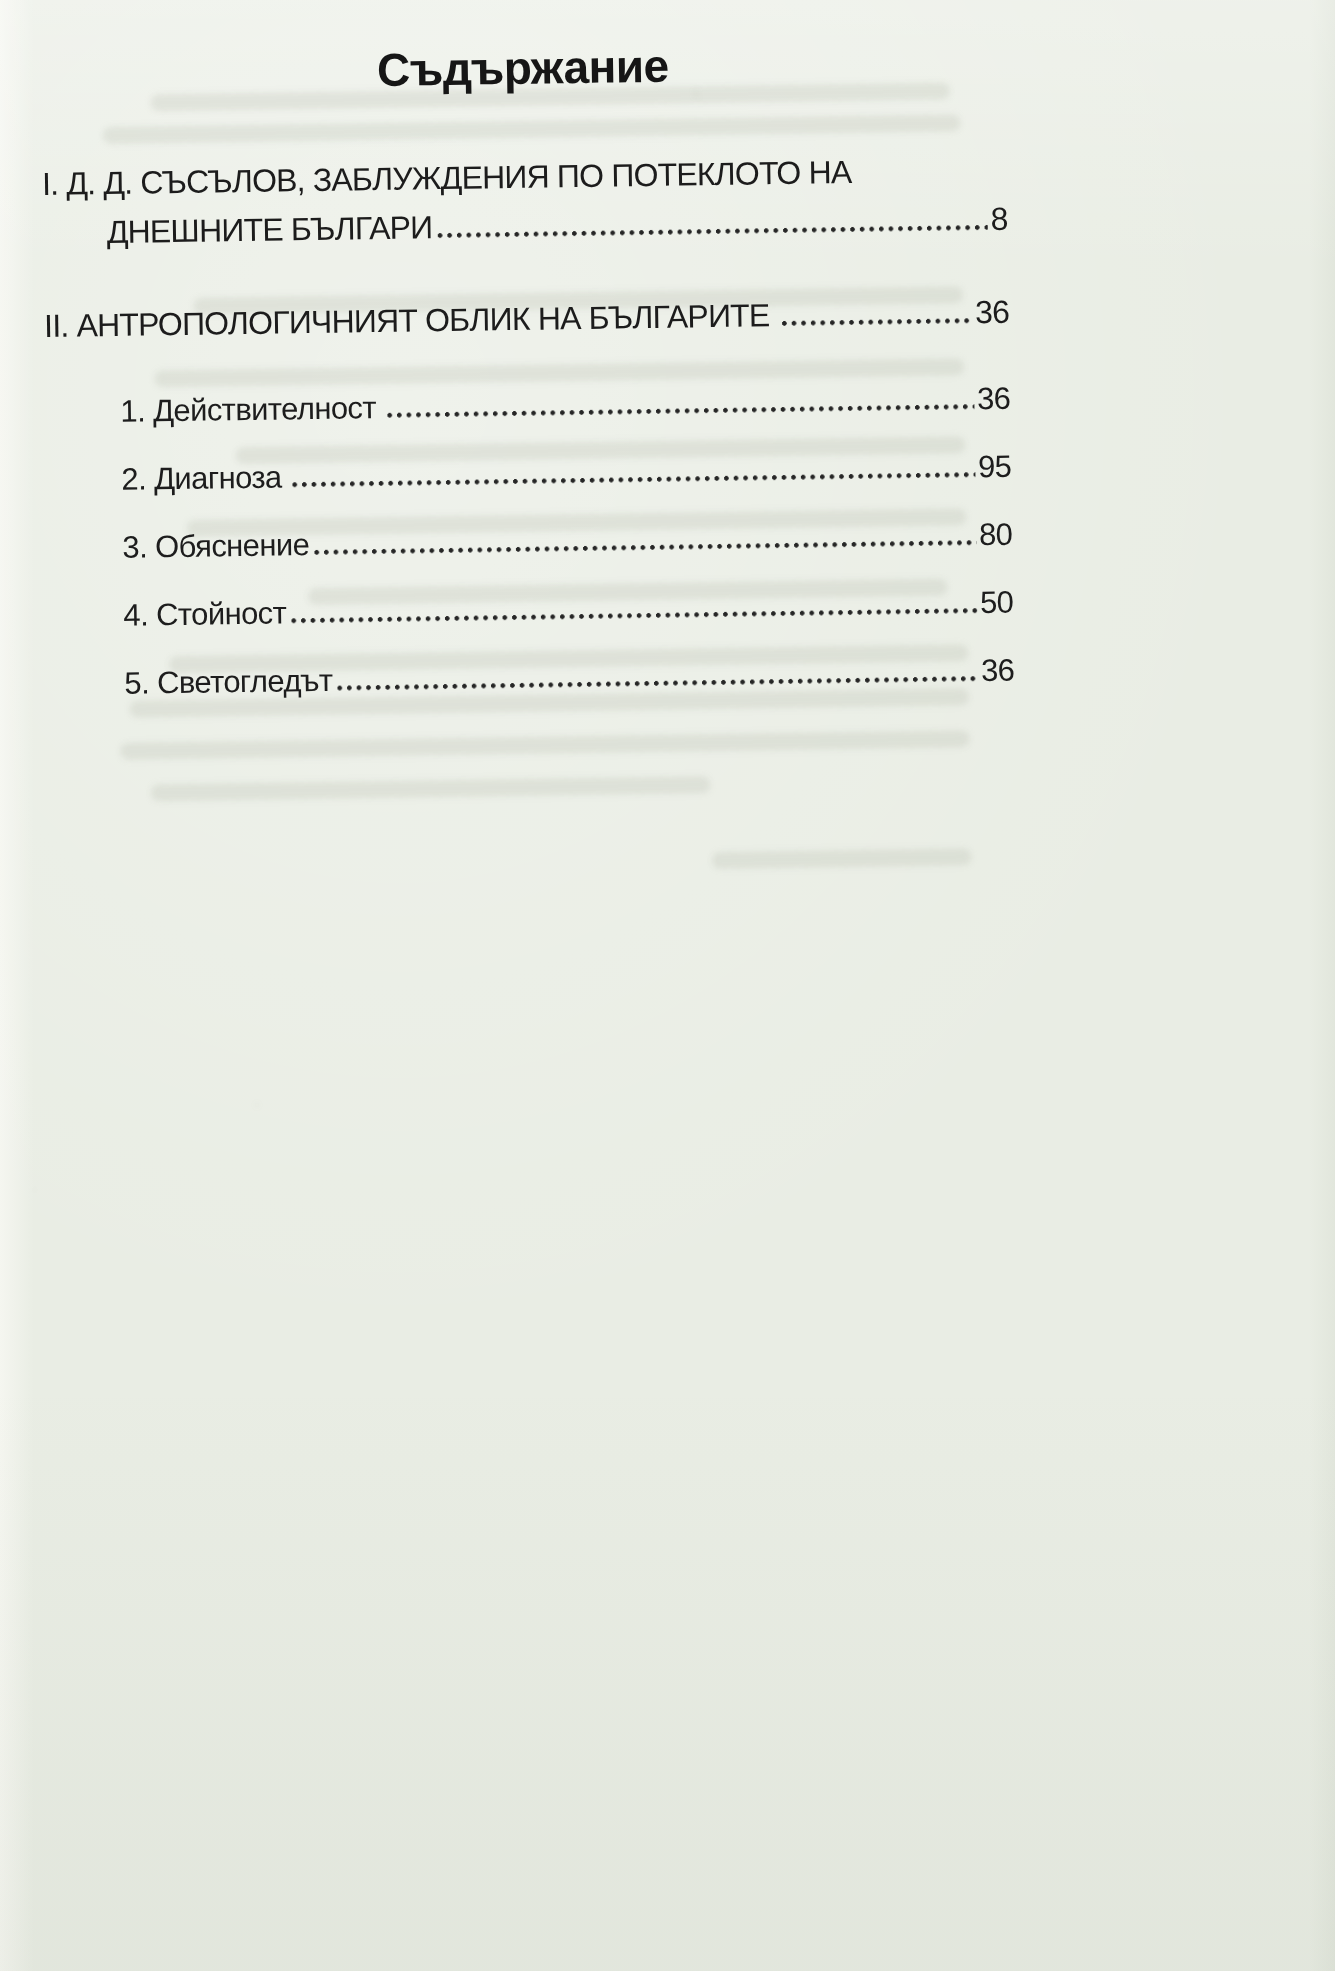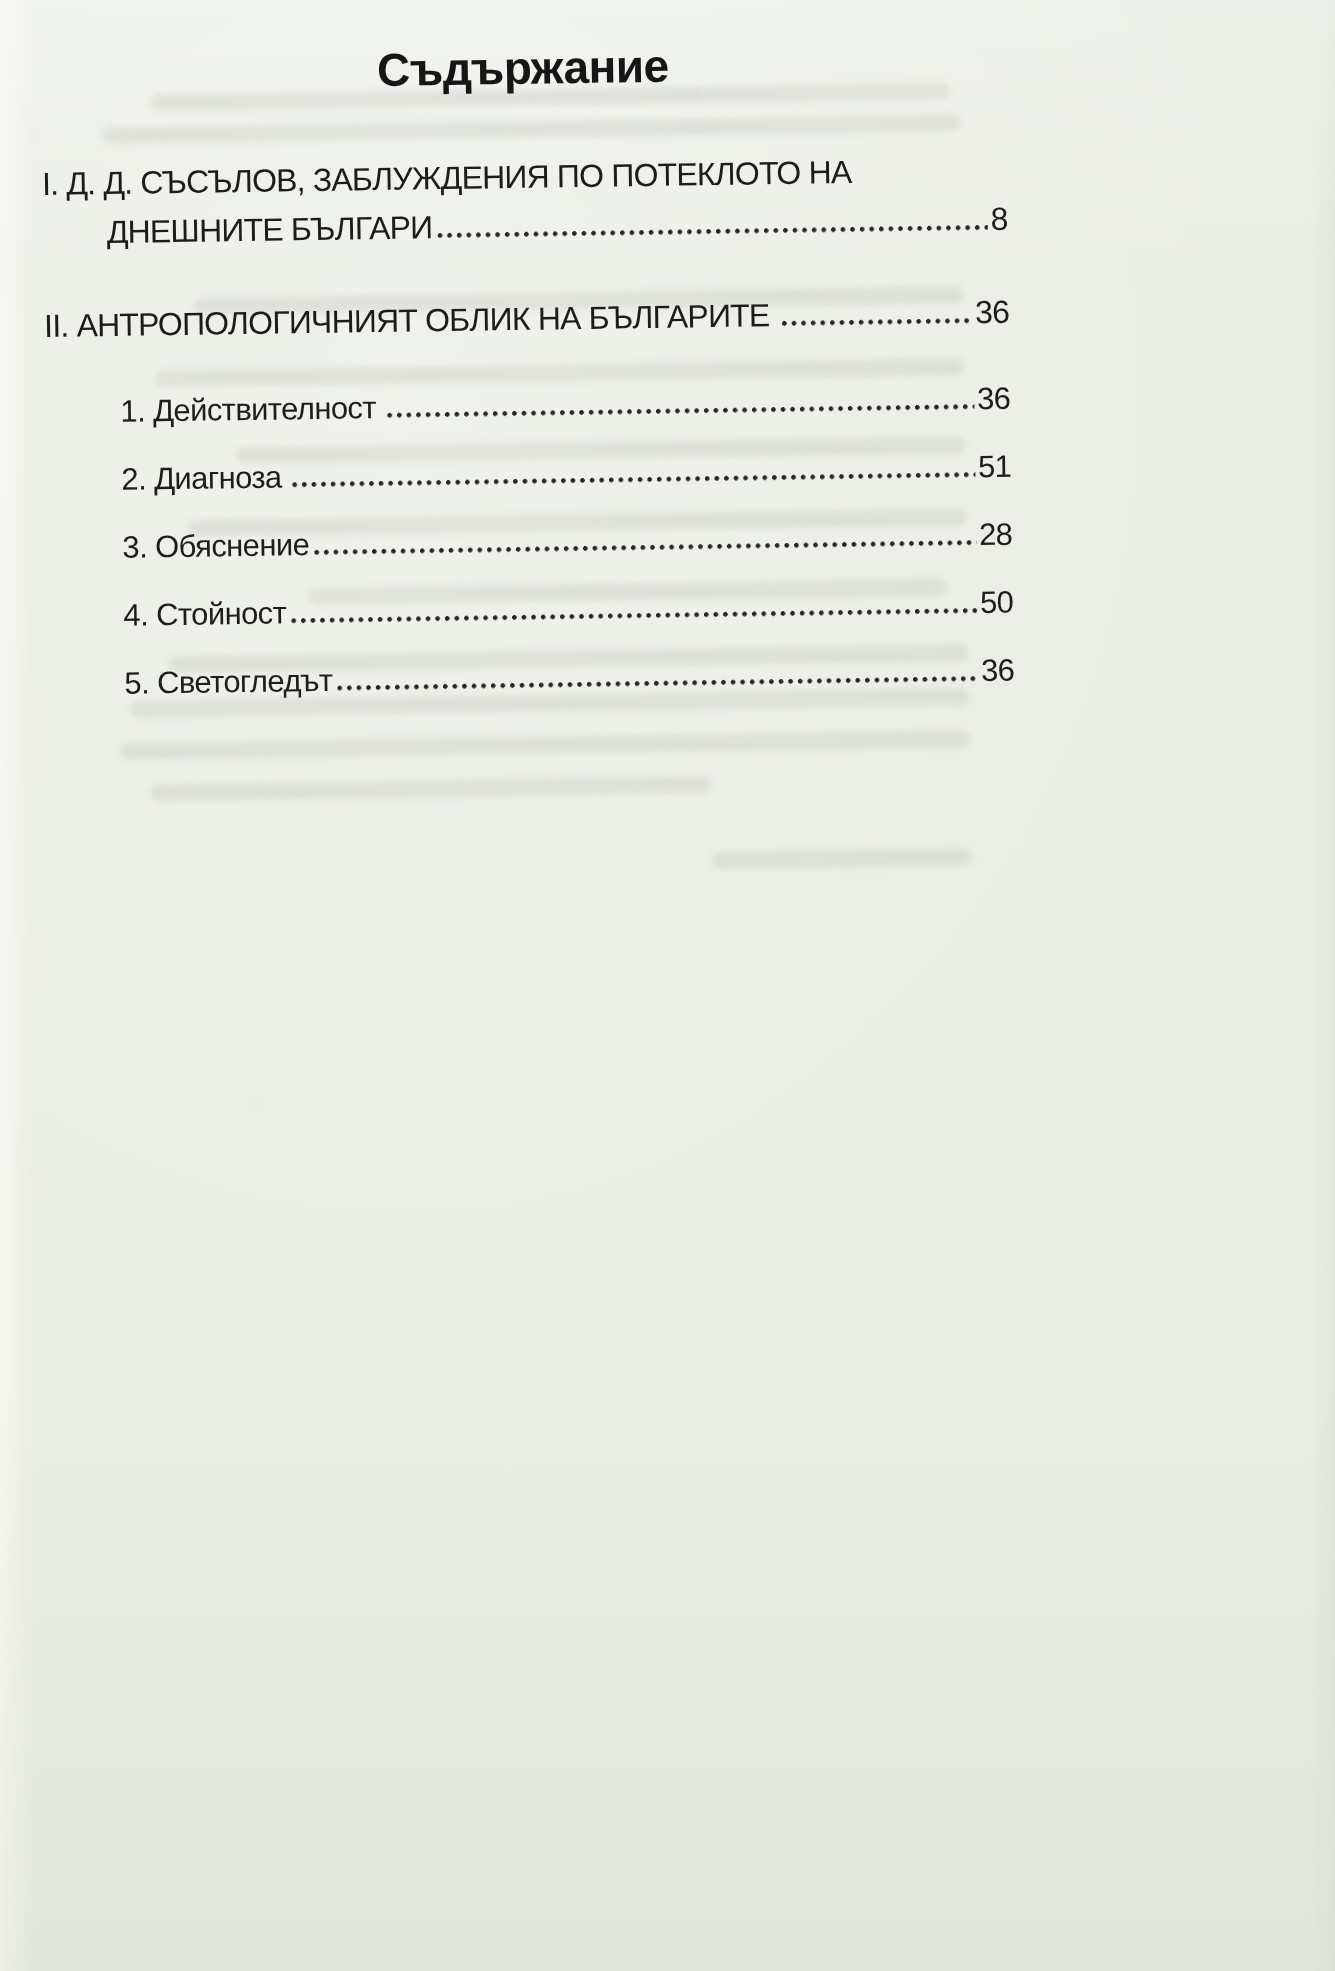--- a/index.html
+++ b/index.html
@@ -100,26 +100,26 @@
 
     <div class="sub">
       <div class="row">
         <span class="lbl">1. Действителност</span>
         <span class="dots" style="margin-left:10px;"></span>
         <span class="pg">36</span>
       </div>
       <div class="row">
         <span class="lbl">2. Диагноза</span>
         <span class="dots" style="margin-left:10px;"></span>
-        <span class="pg">51</span>
+        <span class="pg">95</span>
       </div>
       <div class="row">
         <span class="lbl">3. Обяснение</span>
         <span class="dots"></span>
-        <span class="pg">28</span>
+        <span class="pg">80</span>
       </div>
       <div class="row">
         <span class="lbl">4. Стойност</span>
         <span class="dots"></span>
         <span class="pg">50</span>
       </div>
       <div class="row">
         <span class="lbl">5. Светогледът</span>
         <span class="dots"></span>
         <span class="pg">36</span>

